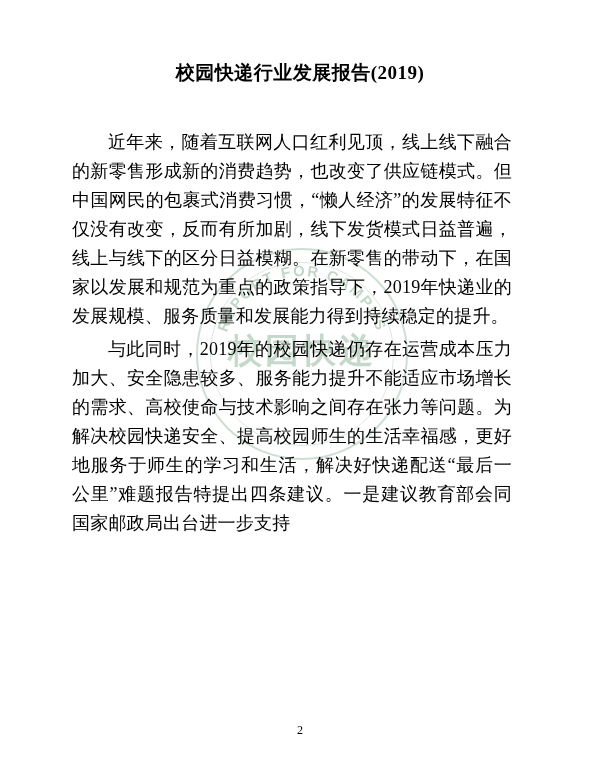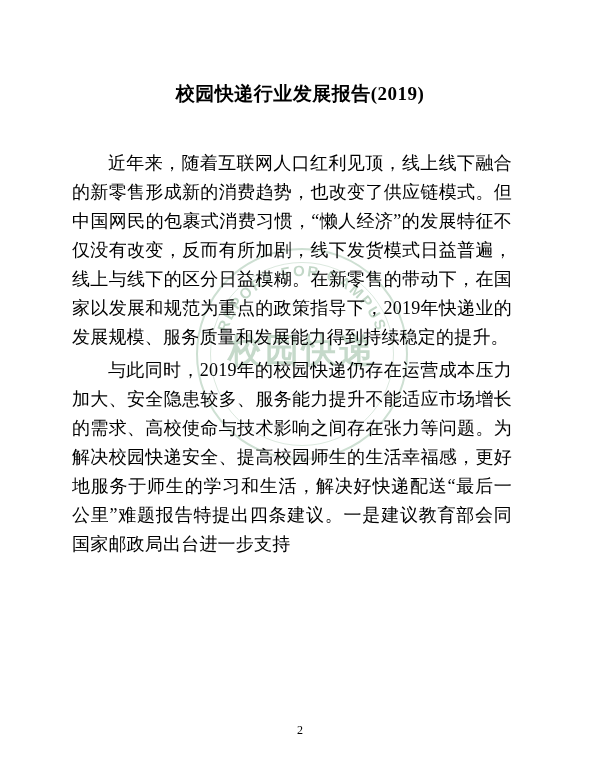--- a/index.html
+++ b/index.html
@@ -66,21 +66,21 @@
     font-weight: bold;
     letter-spacing: 3px;
   }
   .content {
     position: relative;
     z-index: 2;
     padding: 0 72px;
   }
   .doc-title {
     margin: 0;
-    padding-top: 81px;
+    padding-top: 60px;
     text-align: center;
     font-size: 19px;
     font-weight: bold;
     font-family: "Liberation Serif", "DejaVu Serif", serif;
     letter-spacing: 0.5px;
   }
   .body-text {
     margin-top: 42px;
   }
   .para {

